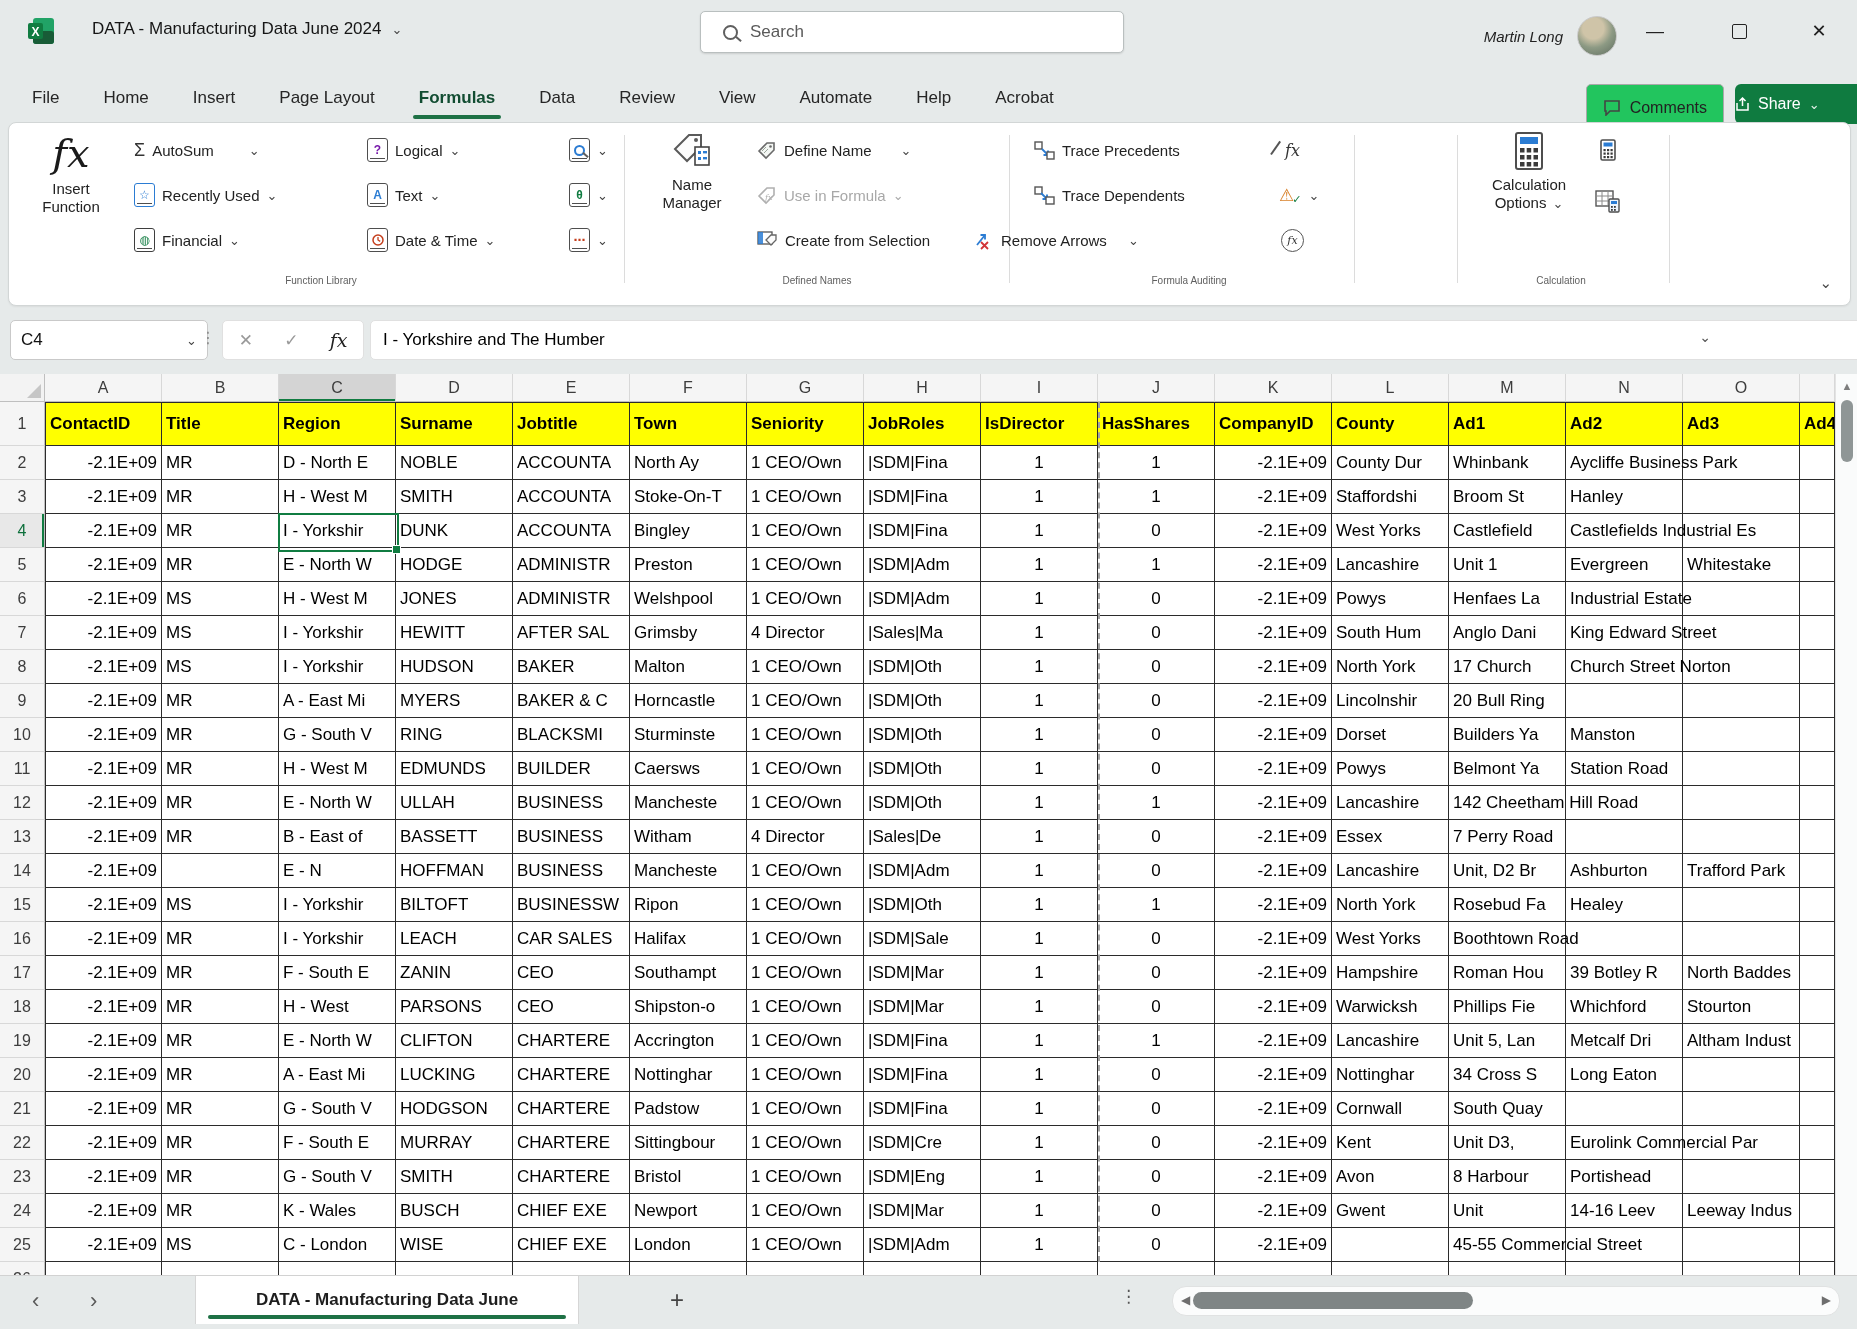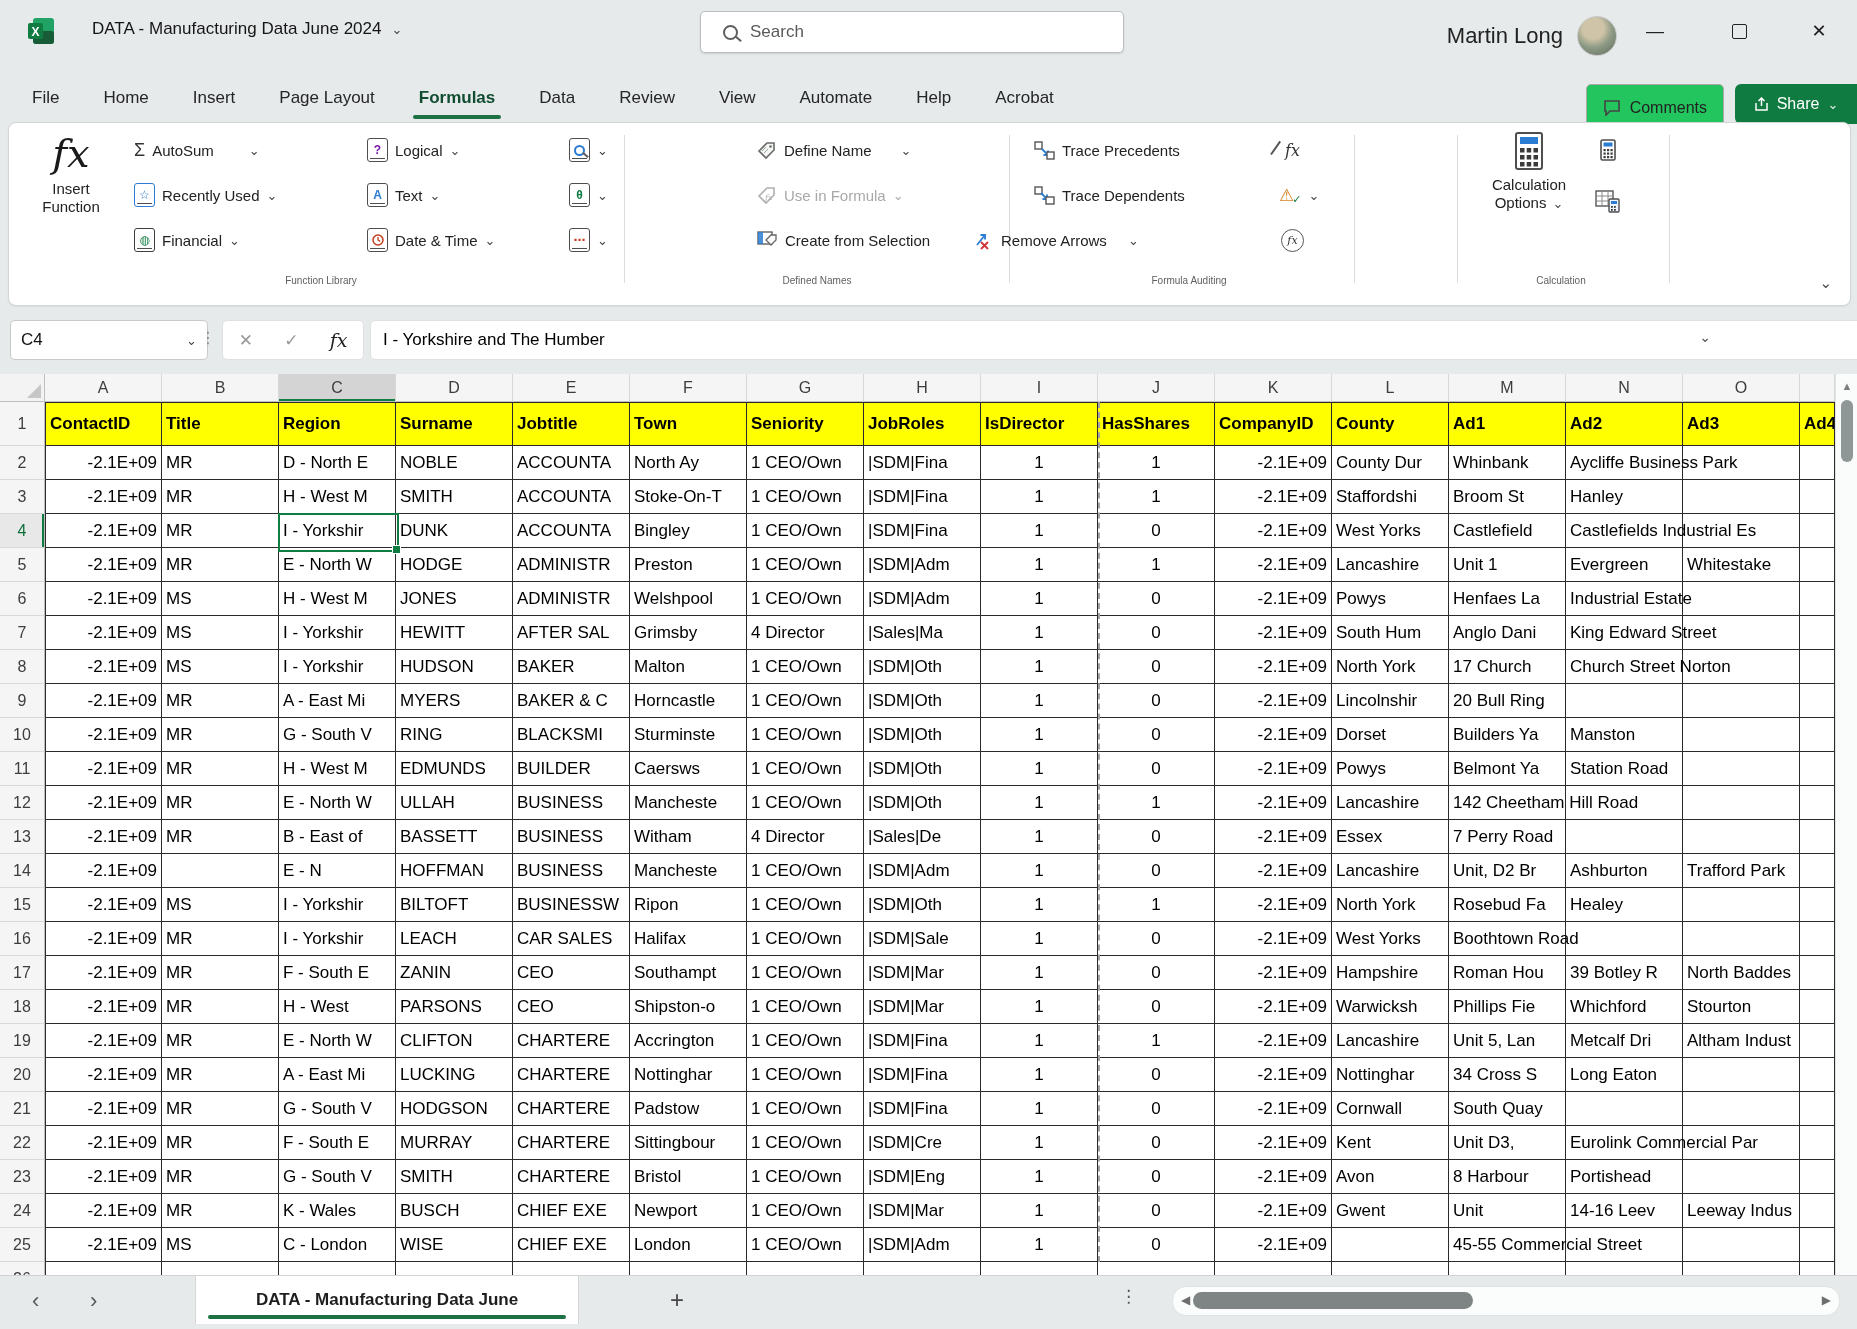--- a/index.html
+++ b/index.html
@@ -8,34 +8,34 @@
   .abs{position:absolute}
   
   #titlebar{left:0;top:0;width:1857px;height:62px;}
   #excel-icon{left:26px;top:16px;width:30px;height:30px;}
   #doc-title{left:92px;top:19px;font-size:17px;color:#161616;display:flex;align-items:center;gap:10px;}
   .chev{font-size:13px;color:#444;line-height:1;}
   #search-box{left:700px;top:11px;width:400px;height:40px;background:#fff;border:1px solid #b9bfbf;border-radius:5px;
       box-shadow:0 1px 2px rgba(0,0,0,.12);display:flex;align-items:center;gap:12px;padding-left:22px;font-size:17px;color:#5a5a5a;}
   .mag{position:relative;width:11px;height:11px;border:2px solid #5f5f5f;border-radius:50%;display:inline-block;}
   .mag::after{content:'';position:absolute;width:7px;height:2px;background:#5f5f5f;right:-6px;bottom:-2px;transform:rotate(42deg);}
-  #user-area{right:240px;top:16px;display:flex;align-items:center;gap:14px;font-size:22px;color:#222;}
+  #user-area{right:240px;top:16px;display:flex;align-items:center;gap:14px;font-size:15px;color:#222;font-style:italic;}
   #avatar{width:38px;height:38px;border-radius:50%;background:radial-gradient(circle at 40% 30%,#cfc4a8 0 30%,#8d9a84 55%,#5c6b5e 100%);border:1px solid #c9c9c9;}
   .winbtn{top:14px;width:40px;height:34px;display:flex;align-items:center;justify-content:center;font-size:18px;color:#222;}
   #btn-min{right:182px;} #btn-max{right:98px;} #btn-close{right:18px;}
   #btn-max span{width:13px;height:13px;border:1.6px solid #222;border-radius:2px;display:inline-block;}
   
   #tabs-row{left:30px;top:75px;height:45px;display:flex;align-items:center;gap:40px;font-size:17px;color:#262626;}
   .rtab{position:relative;padding:4px 2px;white-space:nowrap;}
   .rtab.active{font-weight:bold;color:#124d32;}
   .rtab.active::after{content:'';position:absolute;left:-4px;right:-4px;bottom:-7px;height:4px;background:#1E7145;border-radius:2px;}
   #comments-btn{right:133px;top:84px;height:38px;background:#22c55e;border:1px solid #a9a9a9;border-radius:5px;
       display:flex;align-items:center;gap:9px;padding:4px 16px;font-size:16px;color:#222;}
   #share-btn{right:0px;top:84px;height:40px;width:122px;background:#0F7B40;border-radius:6px 0 0 6px;display:flex;align-items:center;
-      gap:8px;justify-content:center;font-size:16px;color:#fff;}
+      gap:8px;font-size:16px;color:#fff;}
   #share-btn .chev{color:#e8f2ec}
   
   #ribbon{left:8px;top:122px;width:1841px;height:182px;background:#fff;border:1px solid #d2d6d6;border-radius:8px;
       box-shadow:0 1px 2px rgba(0,0,0,.06);}
   .rsep{position:absolute;top:12px;height:148px;width:1px;background:#dcdcdc;}
   .grouplabel{position:absolute;top:152px;font-size:10px;color:#5f5f5f;transform:translateX(-50%);white-space:nowrap;}
   .rbig{position:absolute;top:8px;height:140px;display:flex;flex-direction:column;align-items:center;justify-content:flex-start;
       gap:4px;font-size:15px;color:#222;text-align:center;line-height:1.35;}
   .fxbig{font-family:"DejaVu Serif",serif;font-style:italic;font-size:40px;color:#1a1a1a;line-height:1.1;}
   .rsm{position:absolute;display:flex;align-items:center;gap:7px;font-size:15px;color:#222;white-space:nowrap;height:26px;}
@@ -220,20 +220,33 @@
   <div class="rsm r2" style="left:560px">
     <span class="bk" style="color:#107C41">θ</span>
     <span class="chev">⌄</span>
   </div>
   <div class="rsm r3" style="left:560px">
     <span class="bk" style="color:#c43e1c">⋯</span>
     <span class="chev">⌄</span>
   </div>
   <div class="grouplabel" style="left:312px">Function Library</div>
 
+  <div class="rbig" style="left:638px;width:90px">
+    <svg width="42" height="40" viewBox="0 0 42 40">
+      <path d="M4 18 L18 4 H30 V16 L16 30 Z" fill="#fcfcfc" stroke="#5a5a5a" stroke-width="2"></path>
+      <circle cx="25" cy="9" r="2" fill="#5a5a5a"></circle>
+      <rect x="24" y="16" width="14" height="18" fill="#fff" stroke="#444" stroke-width="1.6"></rect>
+      <rect x="27" y="20" width="3" height="3" fill="#2b7cd3"></rect>
+        <rect x="32" y="20" width="4" height="2.4" fill="#2b7cd3"></rect>
+      <rect x="27" y="26" width="3" height="3" fill="#2b7cd3"></rect>
+        <rect x="32" y="26" width="4" height="2.4" fill="#2b7cd3"></rect>
+    </svg>
+    <span>Name</span>
+    <span style="margin-top:-6px">Manager</span>
+  </div>
   <div class="rsm r1" style="left:748px">
     <svg width="20" height="19" viewBox="0 0 20 19">
       <path d="M2 10 L10 2 H17 V9 L9 17 Z" fill="#f4f7f4" stroke="#6a6a6a" stroke-width="1.6"></path>
       <circle cx="13.5" cy="5.5" r="1.3" fill="#6a6a6a"></circle>
       <path d="M5 10 L9 6 M7 12 L11 8" stroke="#9aa59a" stroke-width="1"></path>
     </svg>
     <span>Define Name</span>
     <span class="chev" style="margin-left:22px">⌄</span>
   </div>
   <div class="rsm r2 disabled" style="left:748px">

